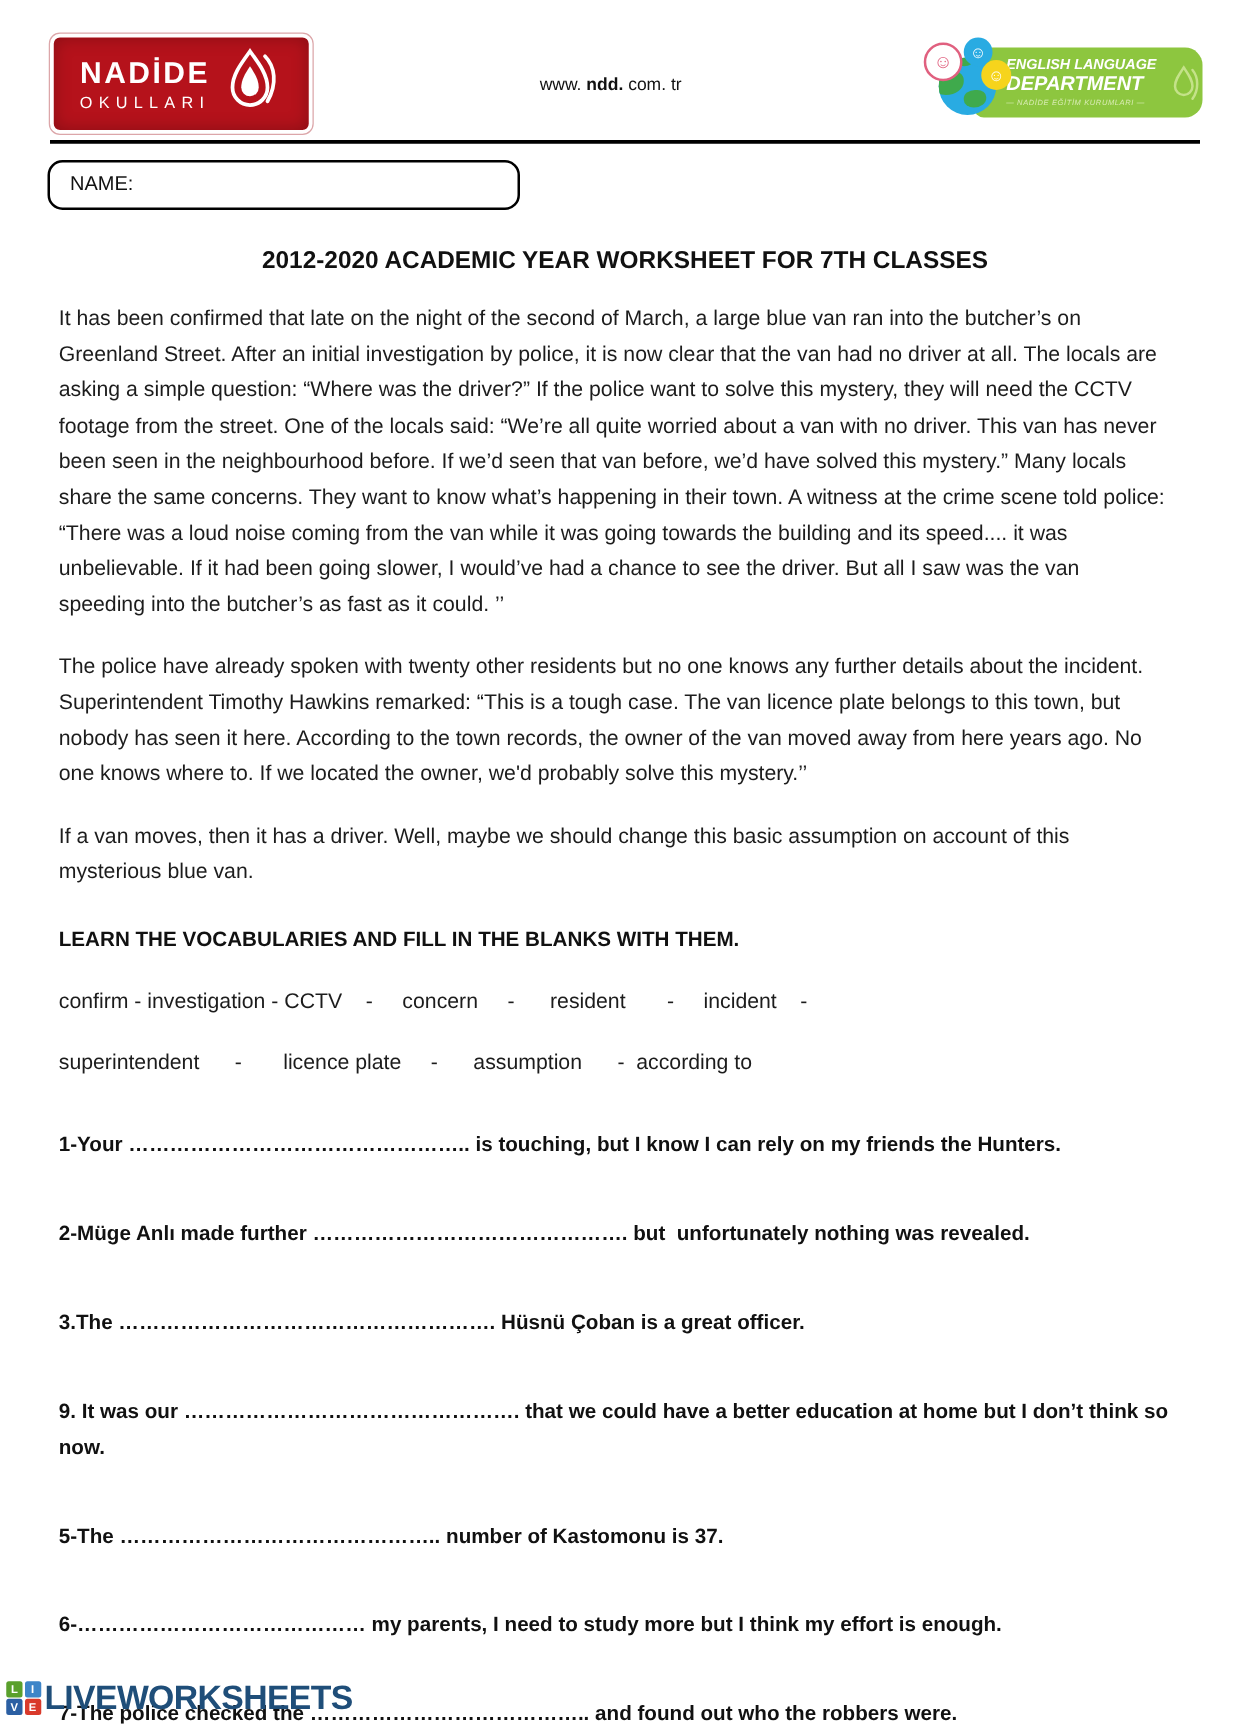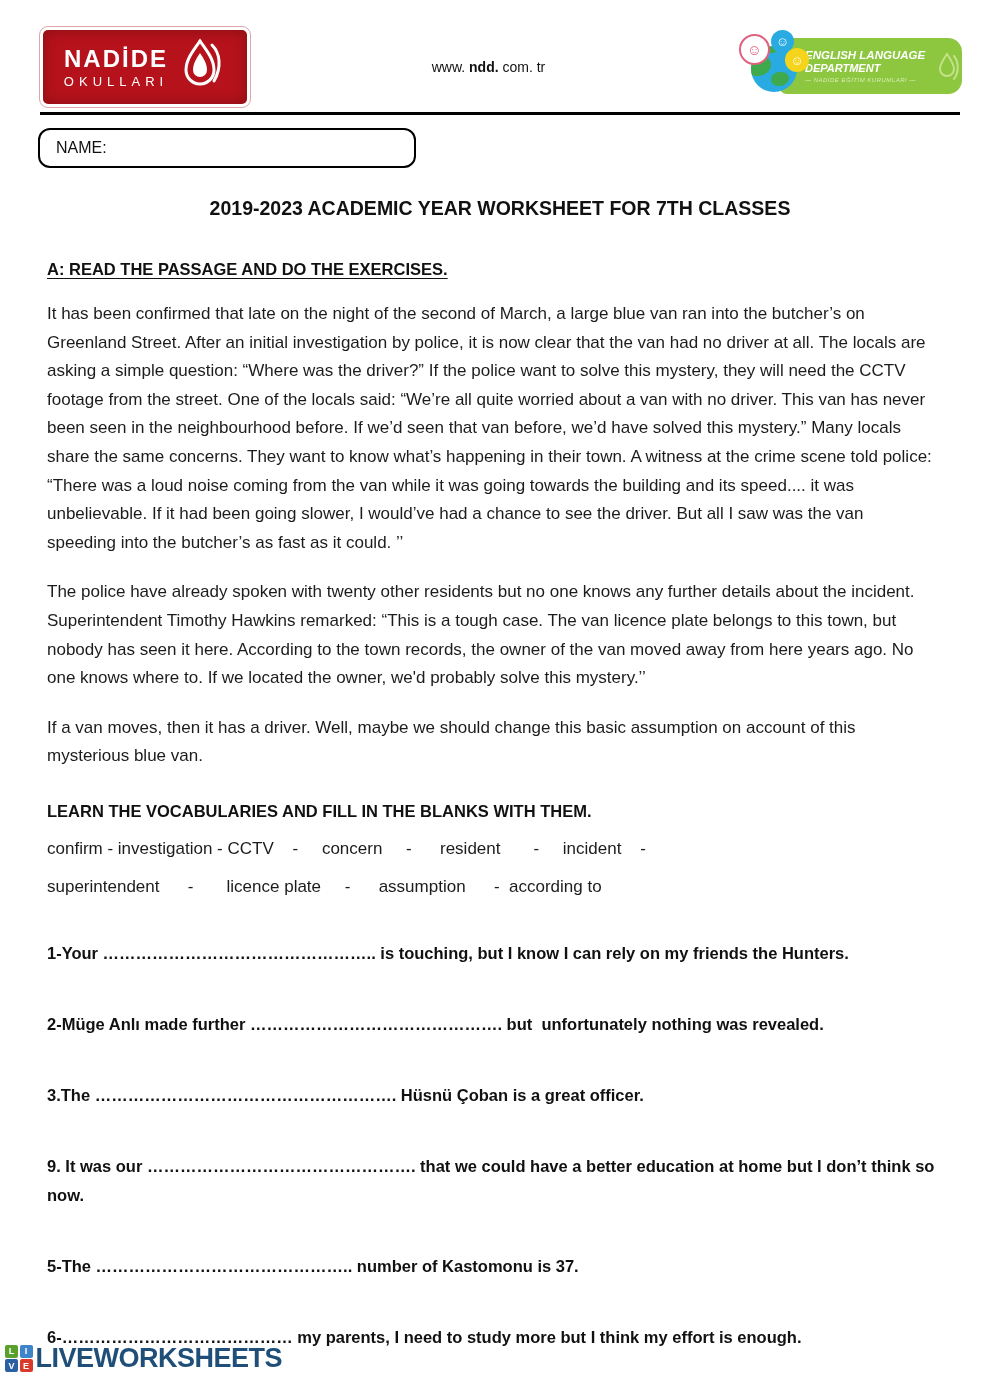--- a/index.html
+++ b/index.html
@@ -18,21 +18,21 @@
   .nadide-line2{color:#fff;font-size:13px;letter-spacing:5px;margin-top:4px;}
   .website{font-size:14px;color:#111;}
   .website b{font-weight:700;}
 
   .eld-logo{position:relative;width:235px;height:74px;}
   .eld-banner{position:absolute;left:52px;top:8px;width:183px;height:56px;
               background:#8dc63f;border-radius:8px 14px 14px 8px;
               display:flex;flex-direction:column;align-items:flex-start;justify-content:center;
               padding-left:26px;box-sizing:border-box;font-style:italic;}
   .eld-line1{color:#fff;font-weight:700;font-size:11.5px;line-height:1.15;white-space:nowrap;}
-  .eld-line2{color:#fff;font-weight:700;font-size:11px;line-height:1.15;}
+  .eld-line2{color:#fff;font-weight:700;font-size:16px;line-height:1.15;}
   .eld-line3{color:#d9ecb4;font-size:6px;letter-spacing:.5px;margin-top:2px;white-space:nowrap;}
   .eld-globe{position:absolute;left:24px;top:16px;width:46px;height:46px;border-radius:50%;
              background:#29abe2;overflow:hidden;}
   .eld-globe i{position:absolute;background:#3faa4c;border-radius:50% 40% 55% 45%;}
   .g1{width:26px;height:20px;left:-6px;top:10px;}
   .g2{width:18px;height:14px;left:20px;top:26px;}
   .g3{width:14px;height:10px;left:14px;top:-3px;}
   .smiley{position:absolute;border-radius:50%;display:flex;align-items:center;justify-content:center;
           font-size:15px;line-height:1;}
   .s-pink{left:12px;top:4px;width:27px;height:27px;background:#fff;border:2.5px solid #e0607f;color:#e0607f;}
@@ -47,21 +47,21 @@
             border-radius:12px;display:flex;align-items:center;padding-left:16px;
             box-sizing:border-box;font-size:16px;color:#111;}
 
   
   .title{text-align:center;font-weight:700;font-size:19.5px;margin:29px 40px 0;color:#111;}
   .section-heading{margin:40px 47px 0;font-weight:700;font-size:16.5px;
                    text-decoration:underline;text-underline-offset:3px;color:#111;}
   .para{margin:21px 47px 0;width:888px;font-size:17px;line-height:28.6px;color:#1c1c1c;
         text-align:left;}
   .vocab-heading{margin:31px 47px 0;font-weight:700;font-size:16.5px;color:#111;}
-  .vocab-line{margin:18px 47px 0;font-size:17px;color:#1c1c1c;white-space:pre-wrap;}
+  .vocab-line{margin:29px 47px 0;font-size:17px;color:#1c1c1c;white-space:pre-wrap;}
   .exercise{margin:42px 47px 0;width:890px;font-weight:700;font-size:16.5px;
             line-height:29px;color:#111;white-space:pre-wrap;}
 
   
   .footer{position:absolute;left:5px;bottom:5px;display:flex;align-items:center;}
   .lw-grid{display:grid;grid-template-columns:13px 13px;grid-template-rows:13px 13px;
            gap:1.5px;margin-right:3px;}
   .lw-grid span{display:flex;align-items:center;justify-content:center;color:#fff;
                 font-size:9px;font-weight:700;border-radius:2px;}
   .lw-l{background:#5aa02c;}
@@ -118,23 +118,22 @@
       <div class="smiley s-yellow">☺</div>
     </div>
   </div>
 
   <div class="rule"></div>
 
   <div class="name-box">
     <span>NAME:</span>
   </div>
 
-  <h1 class="title">2019-2023 ACADEMIC YEAR WORKSHEET FOR 7TH CLASSES</h1>
+  <h1 class="title">2012-2020 ACADEMIC YEAR WORKSHEET FOR 7TH CLASSES</h1>
 
-  <h2 class="section-heading">A: READ THE PASSAGE AND DO THE EXERCISES.</h2>
 
   <p class="para">It has been confirmed that late on the night of the second of March, a large blue van ran into the butcher’s on Greenland Street. After an initial investigation by police, it is now clear that the van had no driver at all. The locals are asking a simple question: “Where was the driver?” If the police want to solve this mystery, they will need the CCTV footage from the street. One of the locals said: “We’re all quite worried about a van with no driver. This van has never been seen in the neighbourhood before. If we’d seen that van before, we’d have solved this mystery.” Many locals share the same concerns. They want to know what’s happening in their town. A witness at the crime scene told police: “There was a loud noise coming from the van while it was going towards the building and its speed.... it was unbelievable. If it had been going slower, I would’ve had a chance to see the driver. But all I saw was the van speeding into the butcher’s as fast as it could. ’’</p>
   <p class="para">The police have already spoken with twenty other residents but no one knows any further details about the incident. Superintendent Timothy Hawkins remarked: “This is a tough case. The van licence plate belongs to this town, but nobody has seen it here. According to the town records, the owner of the van moved away from here years ago. No one knows where to. If we located the owner, we'd probably solve this mystery.’’</p>
   <p class="para">If a van moves, then it has a driver. Well, maybe we should change this basic assumption on account of this mysterious blue van.</p>
 
   <h2 class="vocab-heading">LEARN THE VOCABULARIES AND FILL IN THE BLANKS WITH THEM.</h2>
   <p class="vocab-line">confirm - investigation - CCTV    -     concern     -      resident       -     incident    -</p>
   <p class="vocab-line">superintendent      -       licence plate     -      assumption      -  according to</p>
 
   <p class="exercise">1-Your ………………………………………….. is touching, but I know I can rely on my friends the Hunters.</p>

